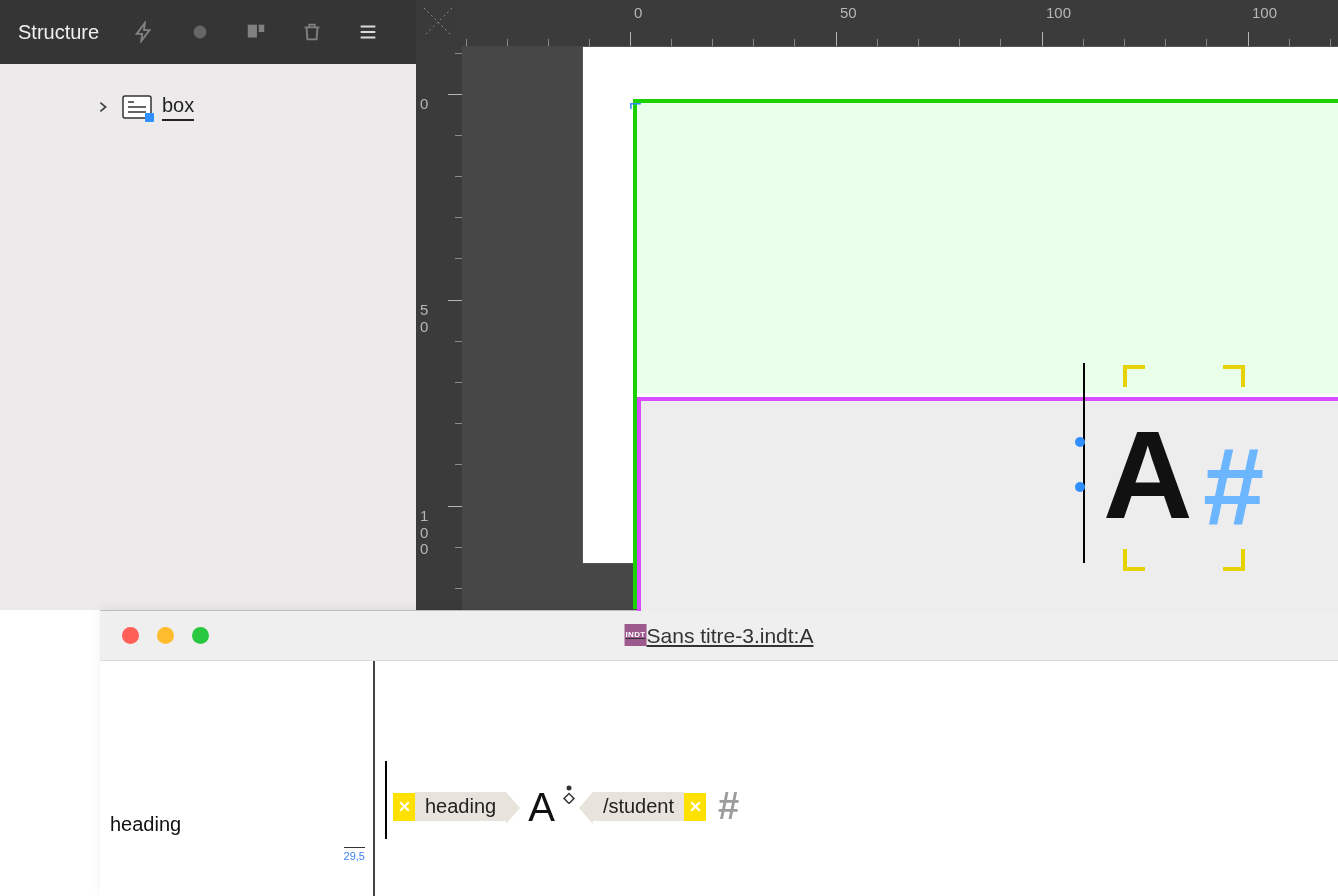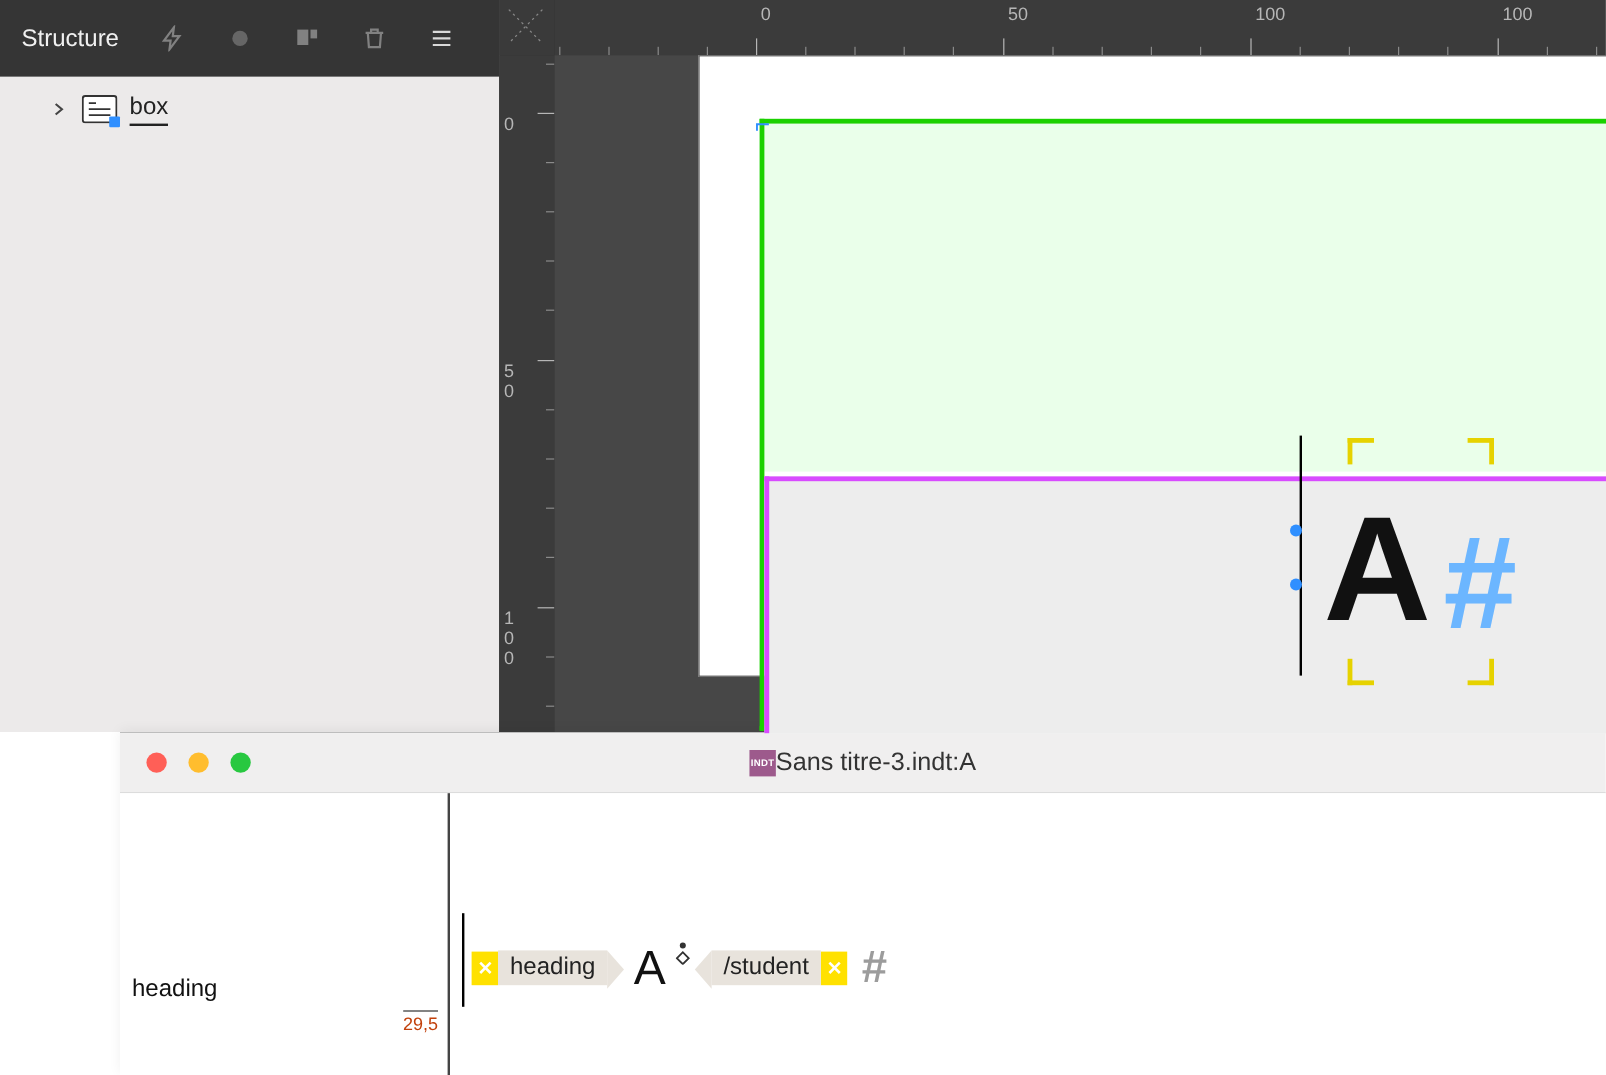--- a/index.html
+++ b/index.html
@@ -32,21 +32,21 @@
   .structure-panel {
     position: absolute;
     top: 64px; left: 0;
     width: 416px;
     height: 546px;
     background: #eceaea;
   }
   .tree { padding-top: 6px; font-size: 20px; color: #222; }
   .tree-row { display: flex; align-items: center; height: 42px; padding-left: 12px; gap: 10px; cursor: default; }
   .tree-row.depth1 { padding-left: 50px; }
-  .tree-row.depth2 { padding-left: 40px; }
+  .tree-row.depth2 { padding-left: 94px; margin-top: 16px; }
   .chev { width: 18px; display:flex; align-items:center; justify-content:center; }
   .chev svg { width: 14px; height: 14px; }
   .node-icon { width: 30px; height: 24px; position: relative; }
   .node-icon svg { width: 30px; height: 24px; display:block; }
   .node-badge { position:absolute; right:-2px; bottom:-3px; width:9px; height:9px; background:#2f8fff; border-radius:1px; }
   .node-label { padding-bottom:2px; }
   .node-label.underlined { border-bottom: 2px solid #222; }
   
   
   .doc-area {
@@ -139,38 +139,38 @@
     height:50px; display:flex; align-items:center; position:relative;
     background:#f0efef; border-bottom:1px solid #dcdcdc;
   }
   .traffic { display:flex; gap:18px; padding-left:22px; }
   .dot { width:17px; height:17px; border-radius:50%; }
   .dot.r{background:#ff5f57;}
   .dot.y{background:#ffbd2e;}
   .dot.g{background:#28c840;}
   .story-title-wrap{
     position:absolute; left:50%; transform:translateX(-50%);
-    display:flex; align-items:center; 
-    color:#333; font-size:21px;
+    display:flex; align-items:flex-start; 
+    color:#333; font-size:21px;text-decoration:underline;
   }
   .indt-badge{
     width:22px;height:22px;background:#9d5a8c;display:flex;align-items:center;justify-content:center;
     font-size:8px; color:#fff; font-weight:700; letter-spacing:.3px;
   }
   .story-body{
     position:absolute; top:50px; left:0; right:0; bottom:0; display:flex;text-decoration:underline;
   }
   .story-style-col{
     width:275px; border-right:2px solid #444; position:relative; background:#fff;
   }
   .style-name{
     position:absolute; left:10px; bottom:60px; font-size:20px; color:#111;
   }
   .style-size{
-    position:absolute; right:8px; bottom:34px; font-size:15px; color:#c2410c; border-top:1px solid #333; padding-top:2px;
+    position:absolute; right:8px; bottom:34px; font-size:11px; color:#3b82f6; border-top:1px solid #333; padding-top:2px;
   }
   .story-content-col{
     flex:1; position:relative; background:#fff;
   }
   .story-caret{
     position:absolute; left:10px; top:100px; width:2px; height:78px; background:#000;
   }
   .tag-row{
     position:absolute; left:18px; top:124px; display:flex; align-items:center; gap:4px;
     font-size:22px;

